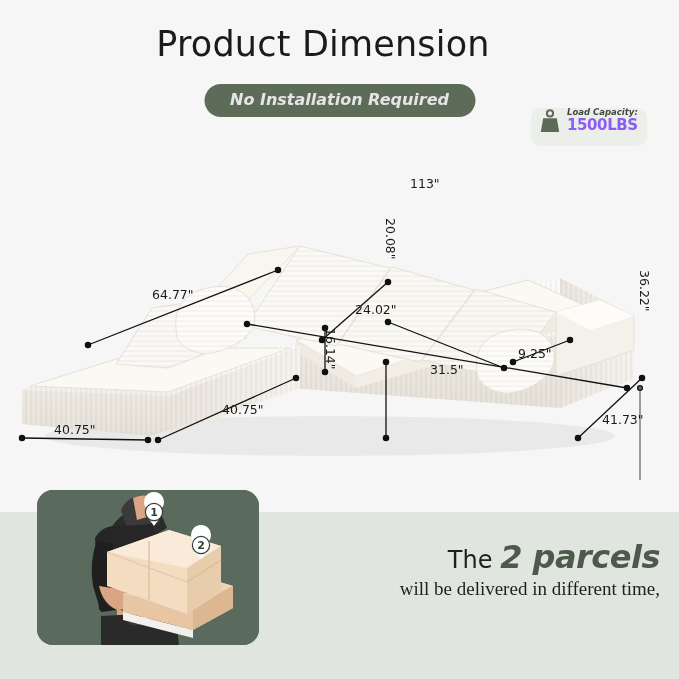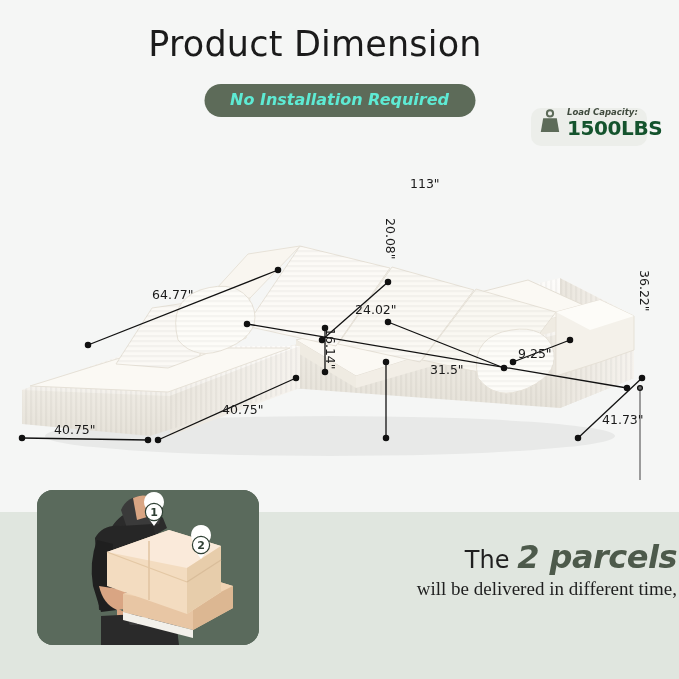--- a/index.html
+++ b/index.html
@@ -11,32 +11,32 @@
     position:relative;
   }
   #page{position:absolute;inset:0;}
 
   
   .top-panel{
     position:absolute;left:0;top:0;width:679px;height:512px;
     background:#f5f6f5;
   }
   .page-title{
-    position:absolute;left:0;top:24px;width:630px;
+    position:absolute;left:8px;top:24px;width:630px;
     text-align:center;
     font-size:35px;
     font-weight:400;
     letter-spacing:.2px;
     color:#1b1b1b;
     font-family:"DejaVu Sans", sans-serif;
   }
   .no-install-pill{
     position:absolute;left:50%;top:84px;transform:translateX(-50%);
     background:#5d6b59;
-    color:#5eead4;
+    color:#e5e5e5;
     font-size:16px;
     font-style:italic;
     font-weight:600;
     padding:6px 26px 8px 26px;
     border-radius:20px;
     white-space:nowrap;
     font-family:"DejaVu Sans", sans-serif;
   }
 
   
@@ -50,21 +50,21 @@
     box-sizing:border-box;
   }
   .weight-icon{width:24px;height:26px;flex:0 0 24px;margin-right:5px;}
   .load-texts{display:flex;flex-direction:column;line-height:1;}
   .load-label{
     font-size:8.5px;color:#3f4a3d;font-style:italic;font-weight:600;
     margin-bottom:1px;
     font-family:"DejaVu Sans", sans-serif;
   }
   .load-value{
-    font-size:20px;color:#14532d;font-weight:700;letter-spacing:-.4px;
+    font-size:15px;color:#8b5cf6;font-weight:700;letter-spacing:-.4px;
     font-family:"DejaVu Sans", sans-serif;
   }
 
   
   .sofa-wrap{position:absolute;left:0;top:150px;width:679px;height:330px;}
 
   
   .dim{
     position:absolute;
     font-size:12.5px;
@@ -81,21 +81,21 @@
     background:#e0e6df;
   }
   .photo-card{
     position:absolute;left:37px;top:-22px;
     width:222px;height:155px;
     border-radius:16px;
     overflow:hidden;
     background:#5a6a5c;
   }
   .parcel-text{
-    position:absolute;left:317px;top:28px;width:360px;
+    position:absolute;left:300px;top:28px;width:360px;
     text-align:right;
     color:#1f1f1f;
   }
   .parcel-line1{
     font-size:24px;line-height:1.1;
     font-family:"DejaVu Sans", sans-serif;
     white-space:nowrap;
   }
   .parcel-strong{
     font-size:32px;font-weight:700;font-style:italic;color:#4d5a4b;

